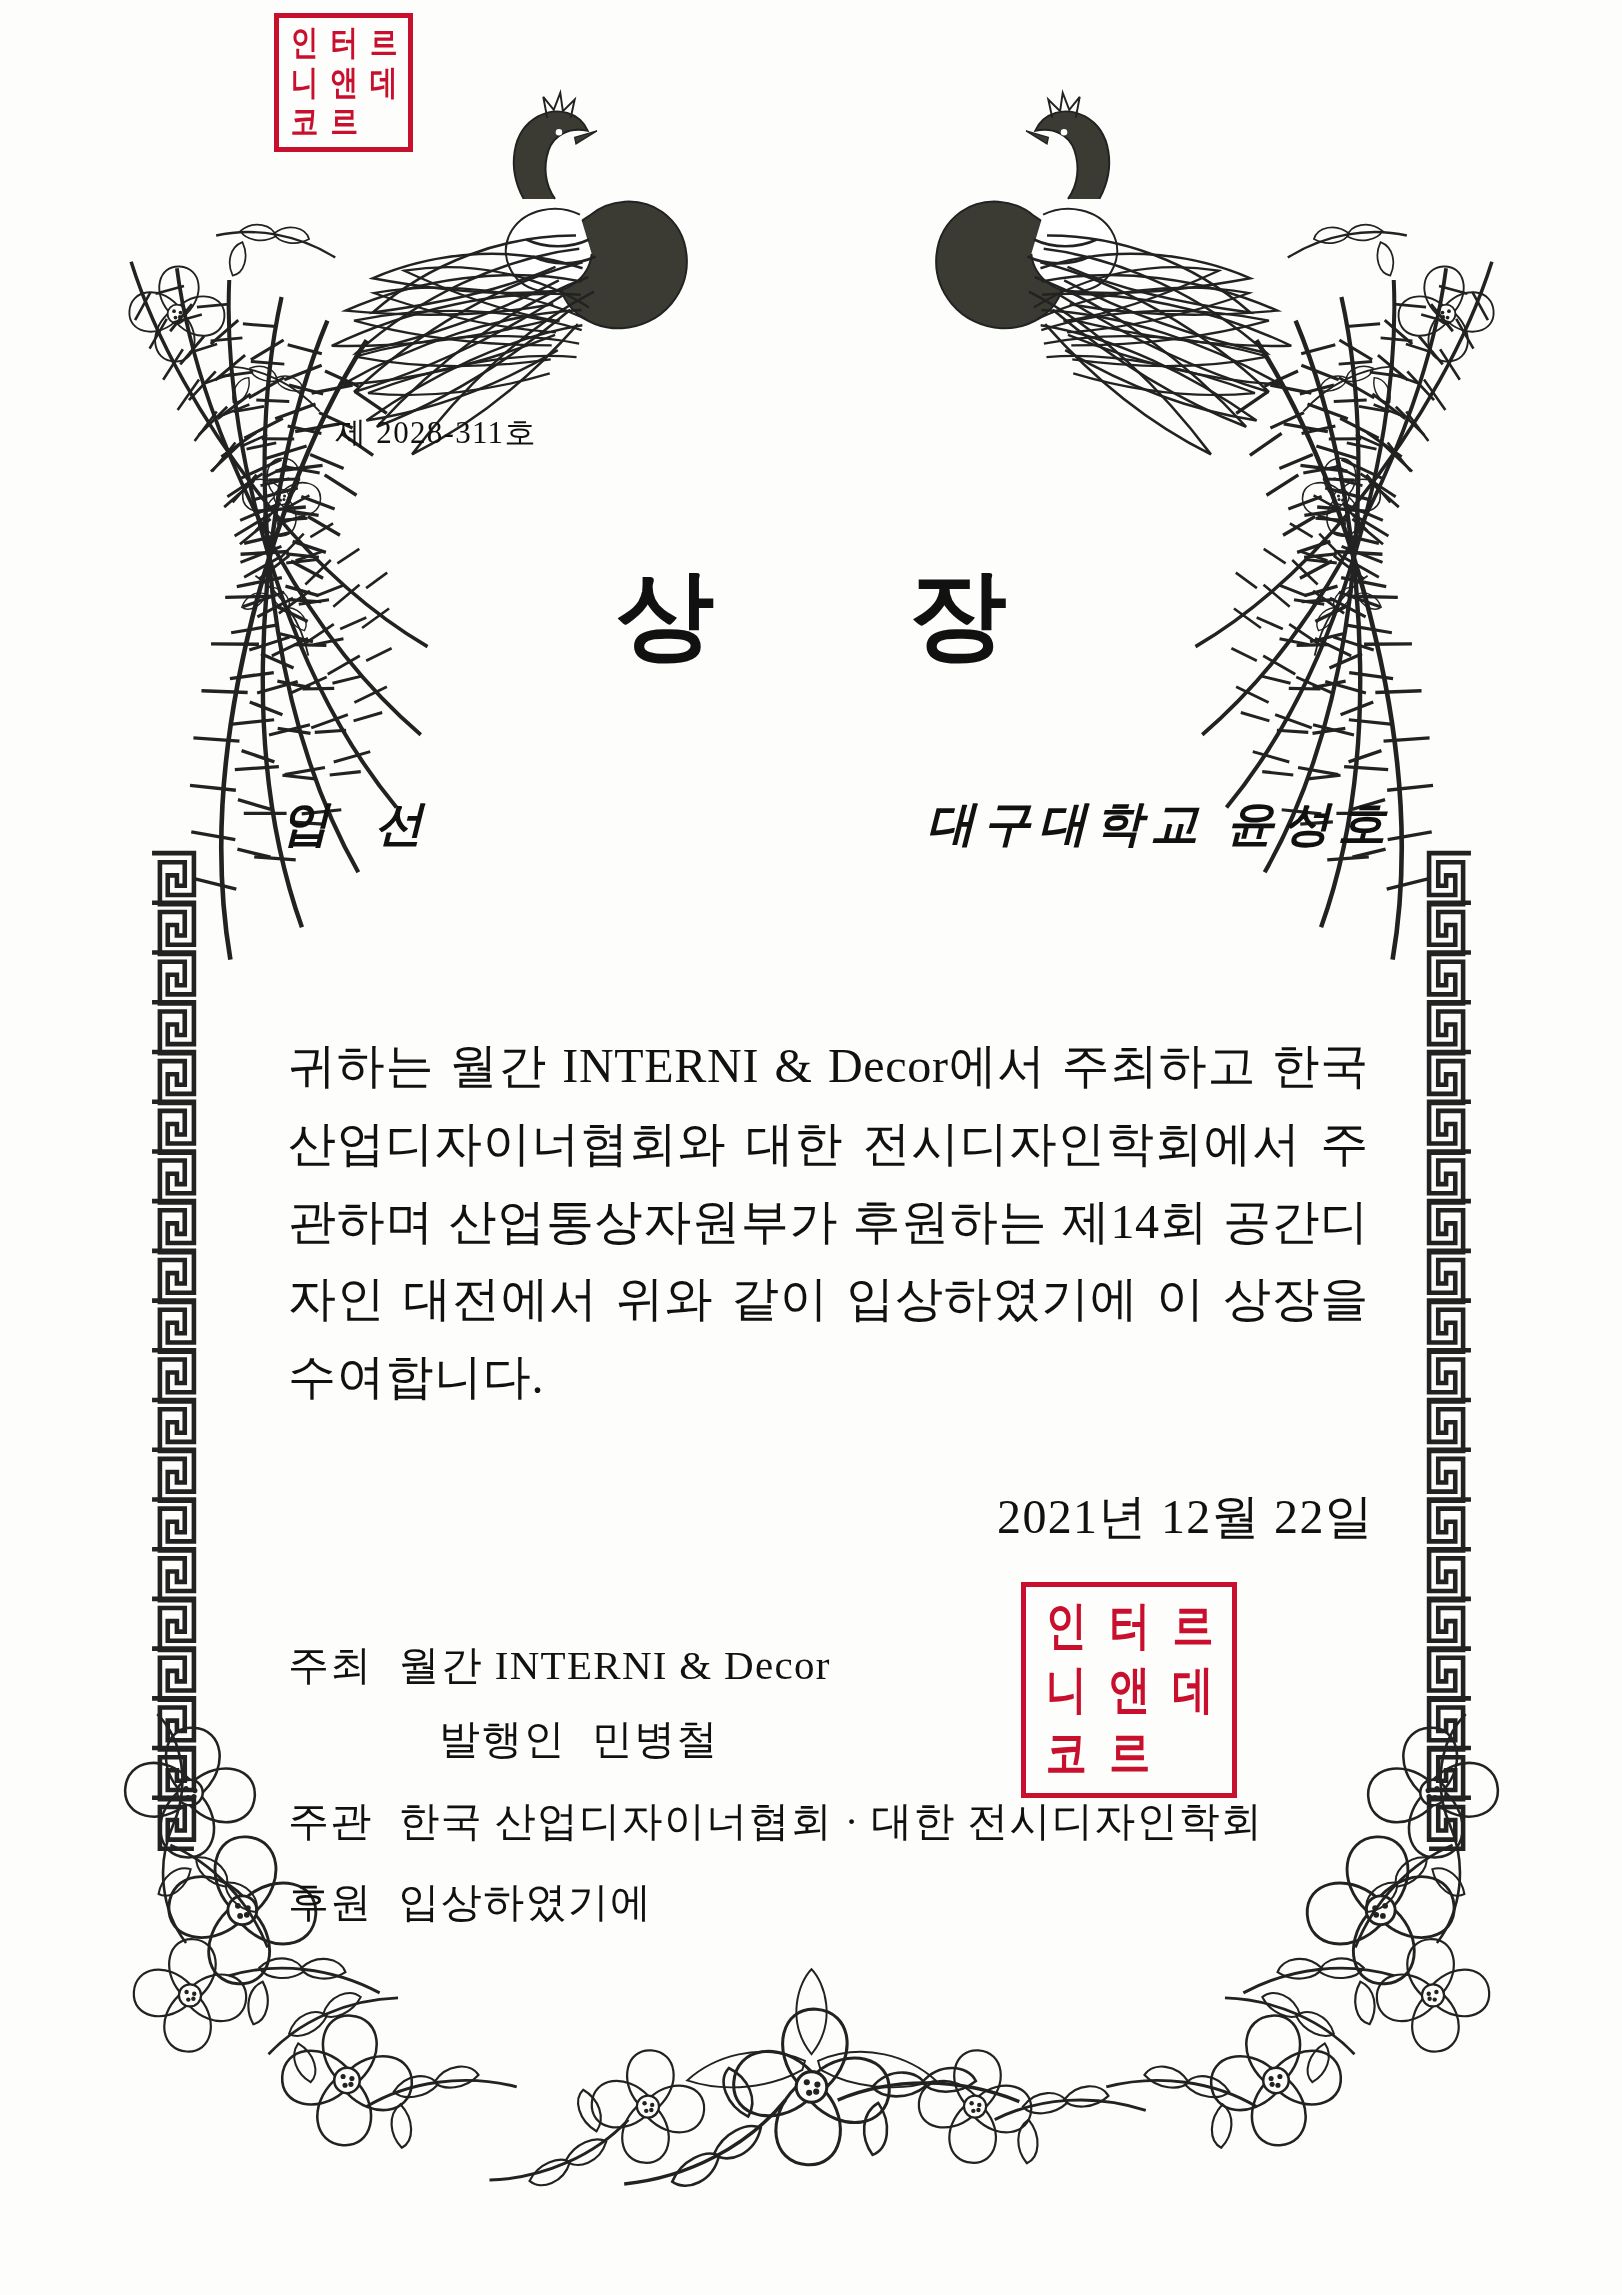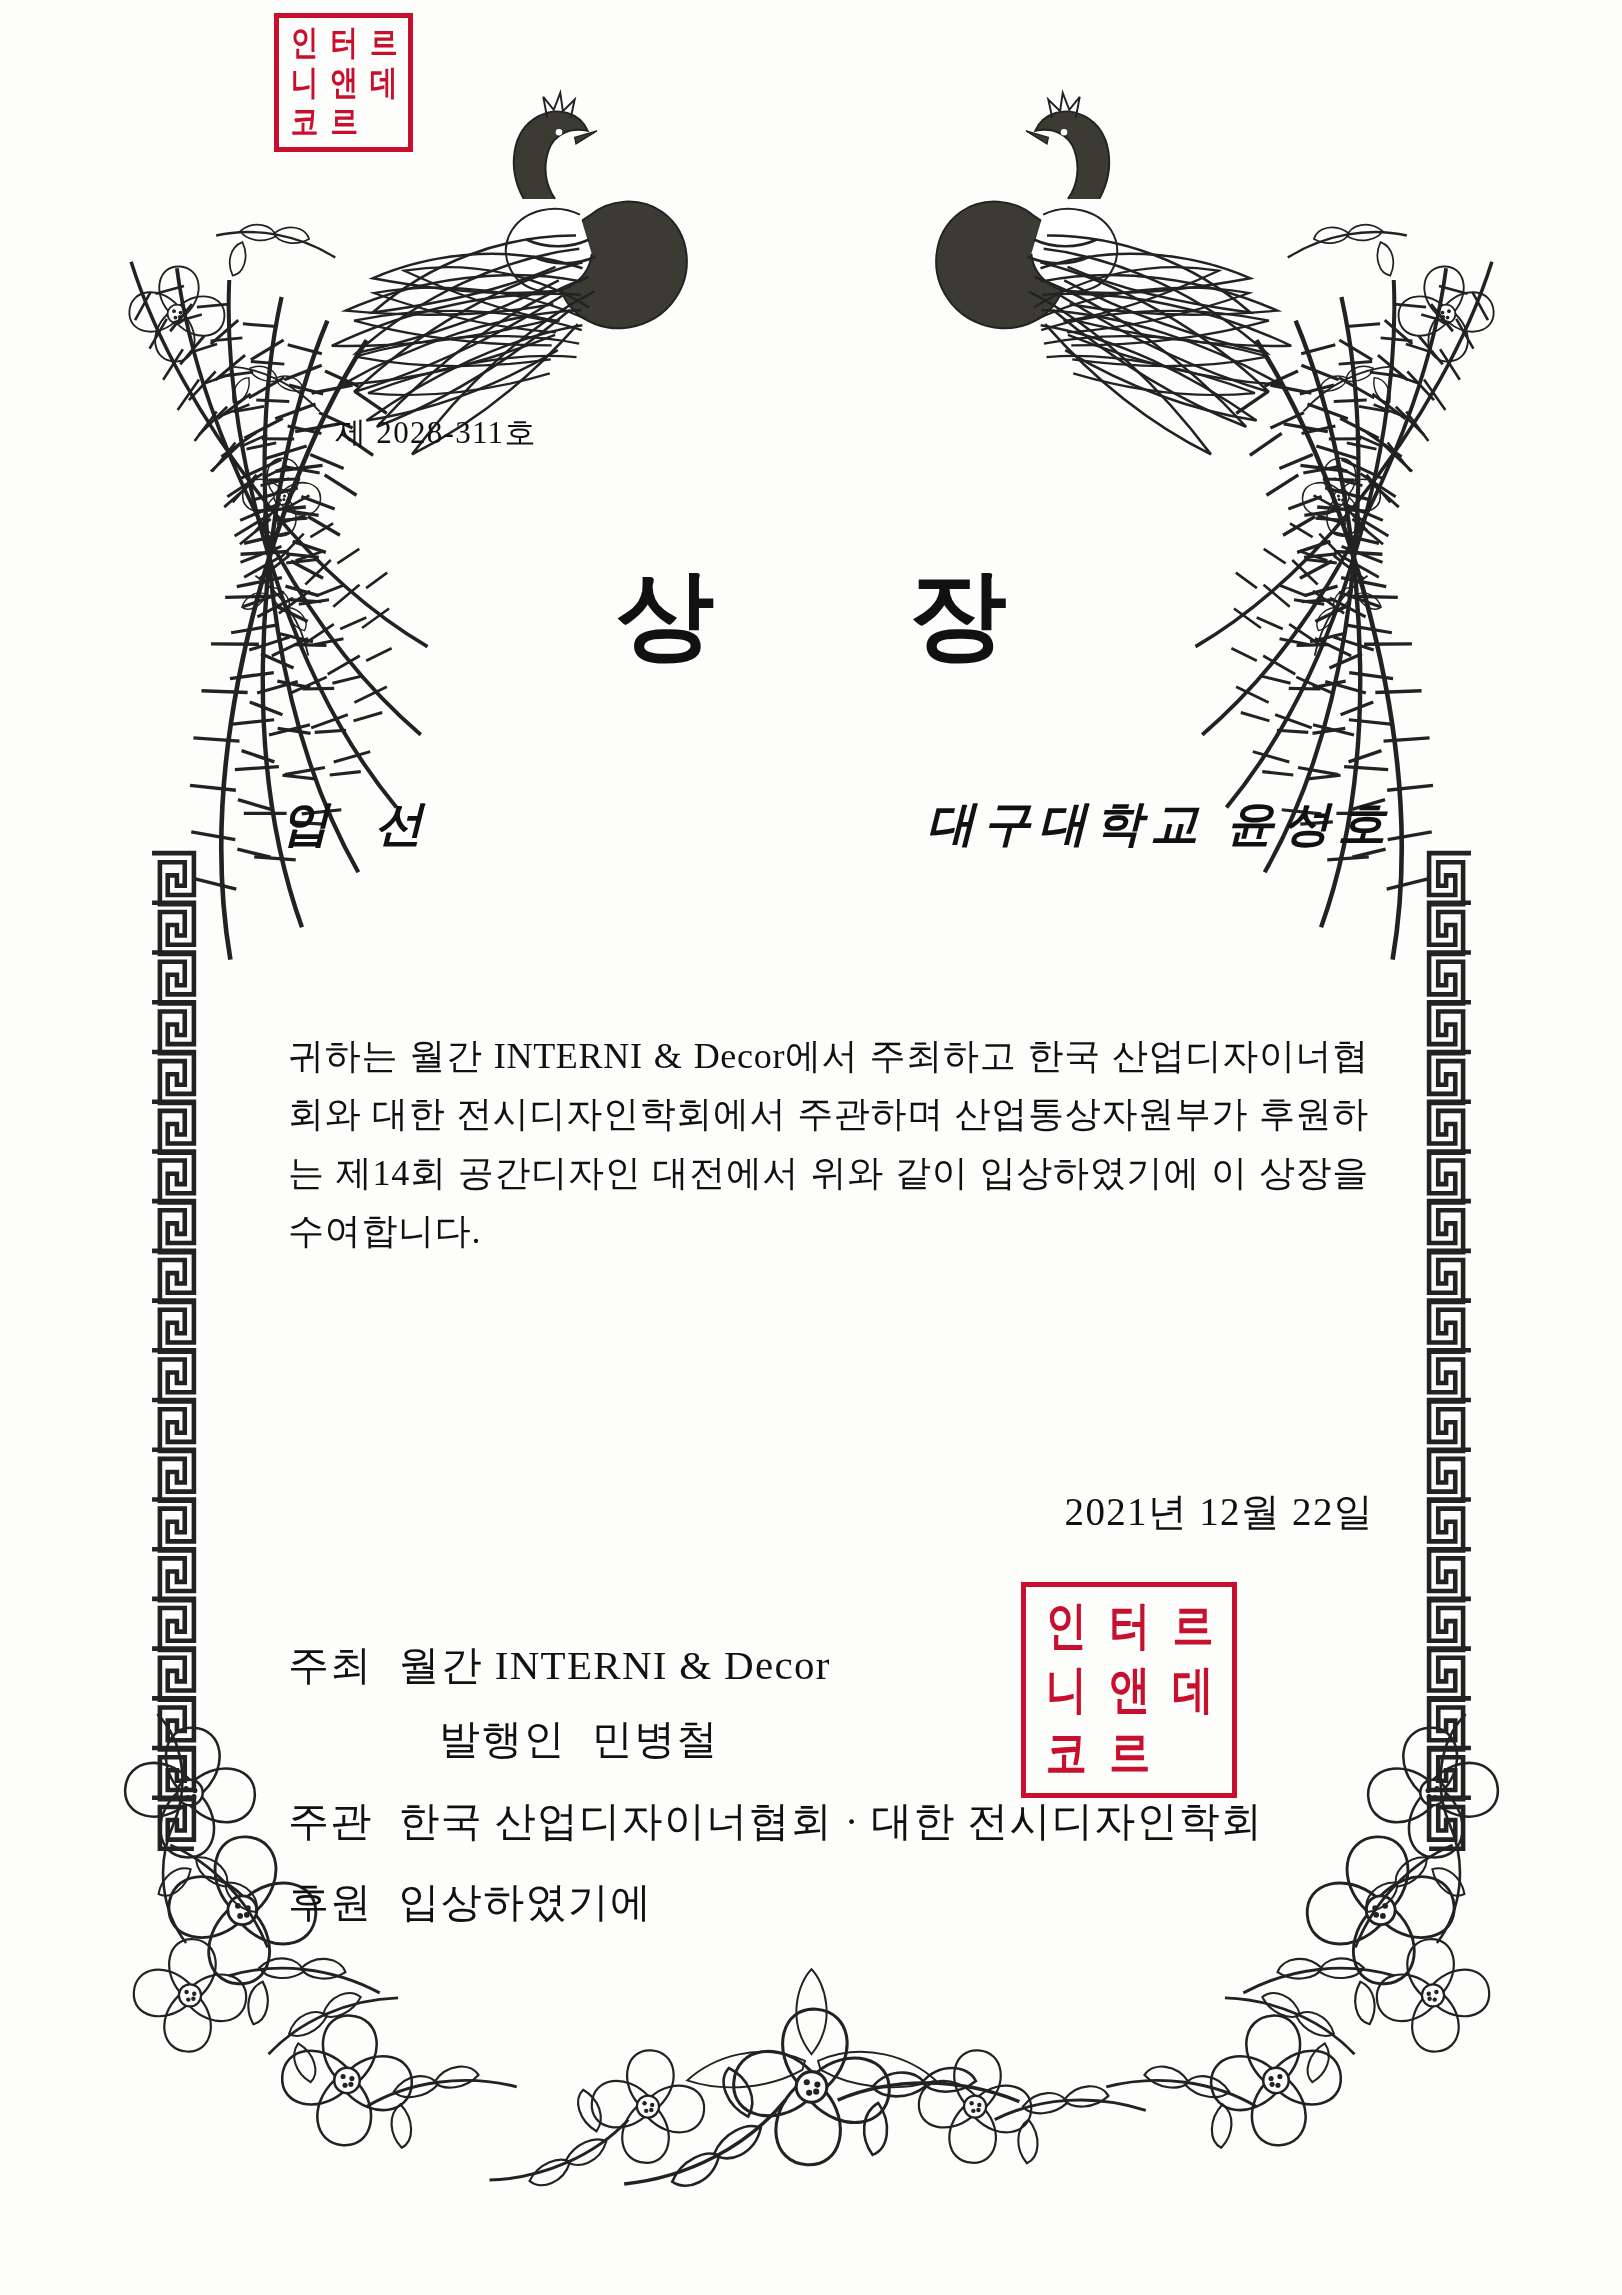--- a/index.html
+++ b/index.html
@@ -113,33 +113,33 @@
   .award-recipient {
     letter-spacing: 7.9px;
     margin-right: 13px;
   }
 
   .body-text {
     position: absolute;
     left: 288px;
     right: 254px;
     top: 1027px;
-    font-size: 36px;
+    font-size: 48px;
     line-height: 1.62;
     text-align: justify;
     text-justify: inter-character;
     letter-spacing: 0.7px;
   }
   .body-text p { margin: 0; }
 
   .date {
     position: absolute;
     right: 249px;
     top: 1485px;
-    font-size: 39px;
+    font-size: 48px;
     letter-spacing: 1.3px;
     white-space: nowrap;
   }
 
   .signature {
     position: absolute;
     left: 288px;
     top: 1636px;
     font-size: 41px;
     line-height: 1.45;

